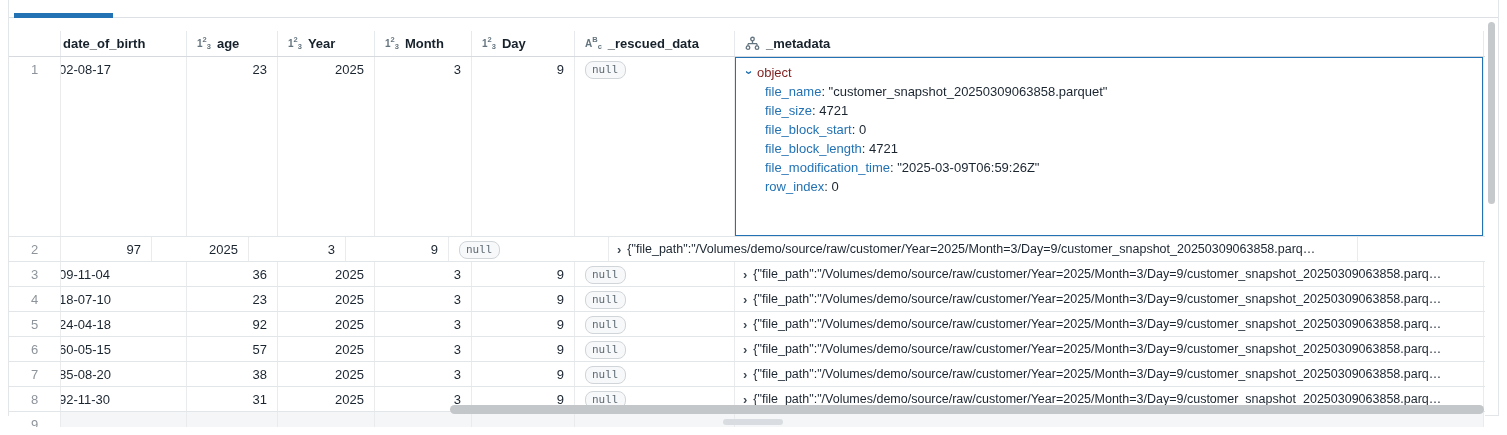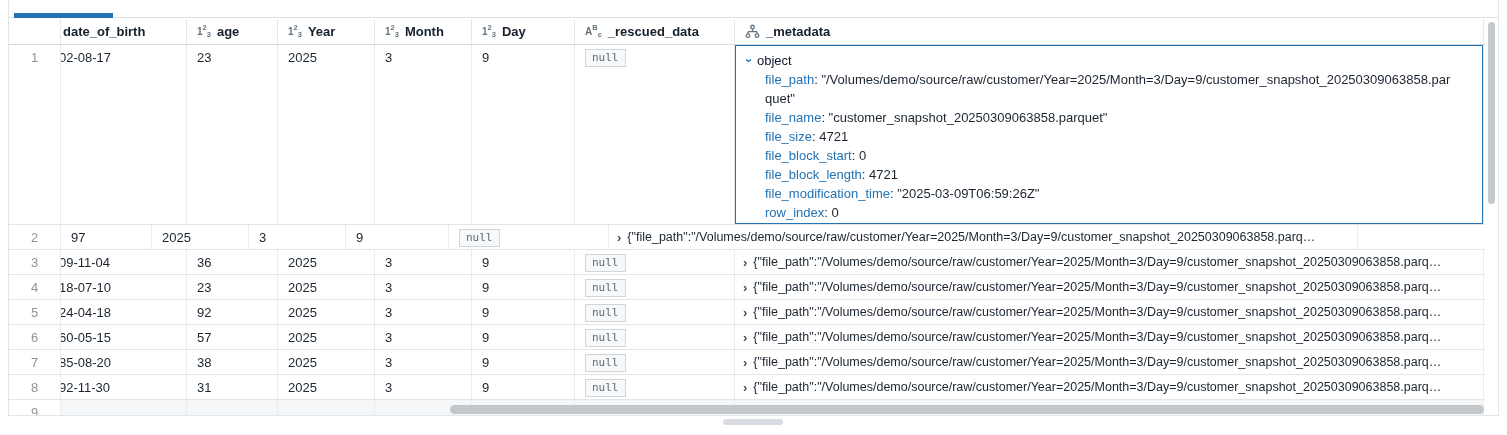--- a/index.html
+++ b/index.html
@@ -8,21 +8,21 @@
 
   .panel-border{position:absolute;background:#e3e6e9}
   .pb-left{left:8px;top:0;width:1px;height:415px}
   .pb-right{left:1498px;top:0;width:1px;height:415px}
   .pb-bottom{left:8px;top:415px;width:1491px;height:1px}
 
   .tab-bar{position:absolute;left:9px;top:0;width:1489px;height:18px;background:#fff;
            border-bottom:1px solid #dde1e5;box-sizing:border-box}
   .tab-indicator{position:absolute;left:14px;top:13px;width:99px;height:5px;background:#2272b4}
 
-  .grid{position:absolute;left:9px;top:19px;width:1476px;background:#fff}
+  .grid{position:absolute;left:9px;top:31px;width:1476px;background:#fff}
 
   .hrow{display:flex;height:26px;box-sizing:border-box;border-bottom:1px solid #d6dade;background:#fff}
   .hcell{box-sizing:border-box;border-right:1px solid #e7eaec;display:flex;align-items:center;gap:6px;
          padding:0 10px;font-weight:bold;font-size:13px;color:#16212b;overflow:hidden;white-space:nowrap}
   .hcell.c-num{padding:0}
   .hcell.c-date{padding:0 0 0 2px}
 
   .c-num{width:52px}.c-date{width:126px}.c-age{width:91px}.c-year{width:97px}
   .c-month{width:97px}.c-day{width:103px}.c-resc{width:160px}.c-meta{width:749px}
 
@@ -34,40 +34,40 @@
 
   .trow{display:flex;height:25px;box-sizing:border-box;border-bottom:1px solid #e3e6e9;background:#fff}
   .trow.row-expanded{height:180px}
   .trow.row-partial{height:15px;border-bottom:none;overflow:hidden}
 
   .cell{box-sizing:border-box;border-right:1px solid #e9ebed;font-size:13px;color:#1b2530;
         padding:5px 10px 0;overflow:hidden;white-space:nowrap}
   .cell.c-num{text-align:center;color:#8d949b;padding:5px 0 0}
   .cell.c-date{padding:5px 4px 0 2px}
   .clip-left{display:inline-block;margin-left:-4px;white-space:nowrap}
-  .cell.num{text-align:left}
+  .cell.num{text-align:right}
   .cell.c-resc{padding-top:4px}
   .cell.c-meta{position:relative;padding:4px 8px 0;display:flex;align-items:flex-start;gap:6px}
   .row-expanded .cell.c-meta{padding:0}
   .cell.loading{background:#f5f6f7}
 
-  .null-badge{display:inline-block;border:1px solid #d0d5d9;background:#f7f8f9;border-radius:0;
+  .null-badge{display:inline-block;border:1px solid #d0d5d9;background:#f7f8f9;border-radius:8px;
               padding:0 6px 1px;font-family:"DejaVu Sans Mono",monospace;font-size:11px;
               color:#5f6b74;line-height:15px}
 
   .chev{color:#3d4a55;font-size:13px;line-height:17px;flex:none;font-weight:bold}
   .meta-preview{flex:1;white-space:nowrap;overflow:hidden;text-overflow:clip;
                 font-size:12.5px;color:#1b2530;line-height:17px}
 
   .expanded-panel{position:absolute;inset:0;border:1px solid #2272b4;background:#fff;
                   box-sizing:border-box;padding:5px 10px;overflow:hidden}
   .obj-line{font-size:13px;line-height:19px}
   .obj-head{display:flex;align-items:center;gap:7px;color:#2272b4}
   .chev-down{display:inline-block;transform:rotate(90deg);color:#2272b4;font-size:12px;font-weight:bold}
-  .obj-label{color:#0f172a}
+  .obj-label{color:#7f1d1d}
   .obj-fields{margin-left:19px;width:692px}
   .obj-key{color:#2272b4}
   .obj-colon{color:#1b2530}
   .obj-val{color:#1b2530;word-break:break-all;white-space:normal}
   .obj-field-row{white-space:normal}
 
   .vscroll-thumb{position:absolute;left:1488px;top:22px;width:7px;height:182px;border-radius:4px;background:#c6c9cb}
   .hscroll-thumb{position:absolute;left:450px;top:405px;width:1034px;height:9px;border-radius:5px;background:#c4c7c9}
   .resize-pill{position:absolute;left:723px;top:419px;width:60px;height:6px;border-radius:3px;background:#d9dde1}
 </style>
@@ -146,21 +146,20 @@
         <div class="cell num c-month">3</div>
         <div class="cell num c-day">9</div>
         <div class="cell c-resc"><span class="null-badge">null</span></div>
         <div class="cell c-meta">
           <div class="expanded-panel">
             <div class="obj-line obj-head">
               <span class="chev-down">›</span>
               <span class="obj-label">object</span>
             </div>
             <div class="obj-fields">
-              <div class="obj-line obj-field-row"><span class="obj-key">file_path</span><span class="obj-colon">: </span><span class="obj-val">"/Volumes/demo/source/raw/customer/Year=2025/Month=3/Day=9/customer_snapshot_20250309063858.parquet"</span></div>
               <div class="obj-line obj-field-row"><span class="obj-key">file_name</span><span class="obj-colon">: </span><span class="obj-val">"customer_snapshot_20250309063858.parquet"</span></div>
               <div class="obj-line obj-field-row"><span class="obj-key">file_size</span><span class="obj-colon">: </span><span class="obj-val">4721</span></div>
               <div class="obj-line obj-field-row"><span class="obj-key">file_block_start</span><span class="obj-colon">: </span><span class="obj-val">0</span></div>
               <div class="obj-line obj-field-row"><span class="obj-key">file_block_length</span><span class="obj-colon">: </span><span class="obj-val">4721</span></div>
               <div class="obj-line obj-field-row"><span class="obj-key">file_modification_time</span><span class="obj-colon">: </span><span class="obj-val">"2025-03-09T06:59:26Z"</span></div>
               <div class="obj-line obj-field-row"><span class="obj-key">row_index</span><span class="obj-colon">: </span><span class="obj-val">0</span></div>
             </div>
           </div>
         </div>
       </div>

